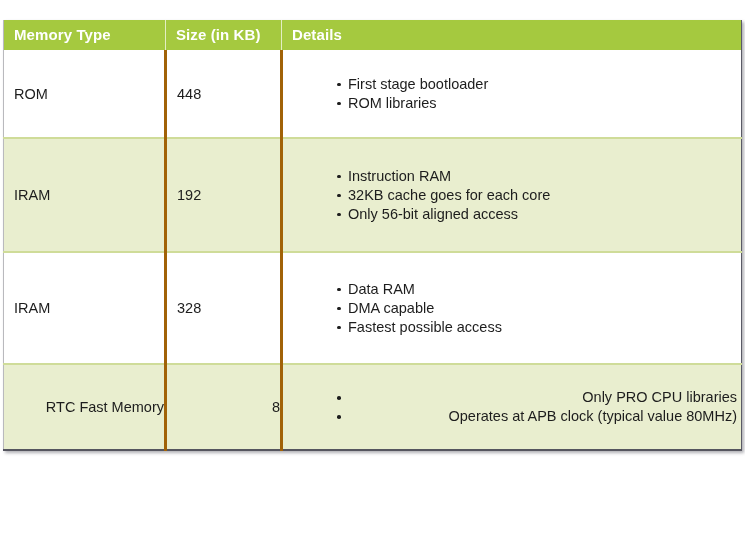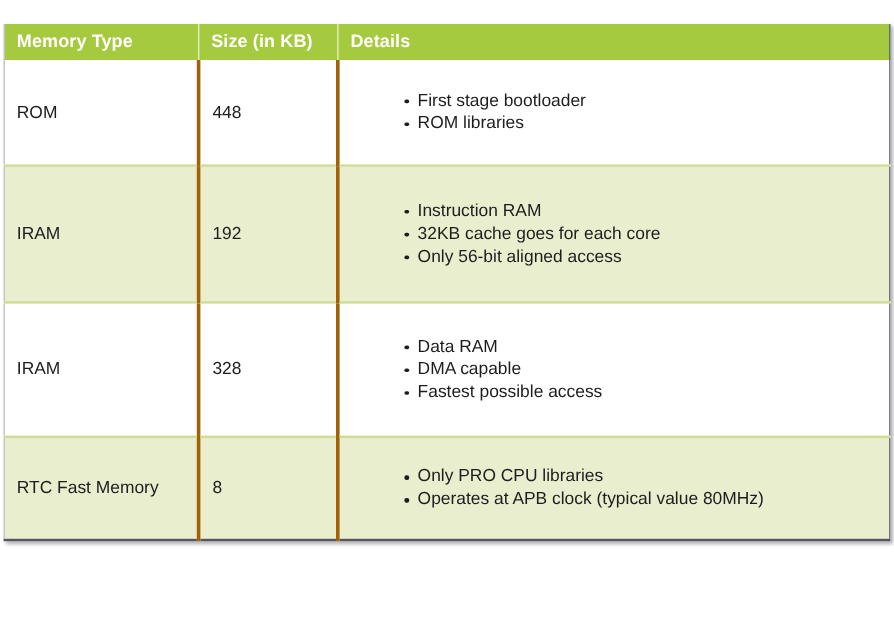--- a/index.html
+++ b/index.html
@@ -100,21 +100,21 @@
     top: 8px;
     width: 3.5px;
     height: 3.5px;
     border-radius: 50%;
     background: #1d1d1d;
   }
 
   .row-h1 { height: 88px; }
   .row-h2 { height: 114px; }
   .row-h3 { height: 112px; }
-  .row-h4 { height: 86px; }
+  .row-h4 { height: 86px; text-align: right; }
   .row-h5 { height: 102px; }
 </style>
 </head>
 <body>
 
 <div id="page">
 
   <table class="mem-table">
     <colgroup>
       <col class="col-type">

